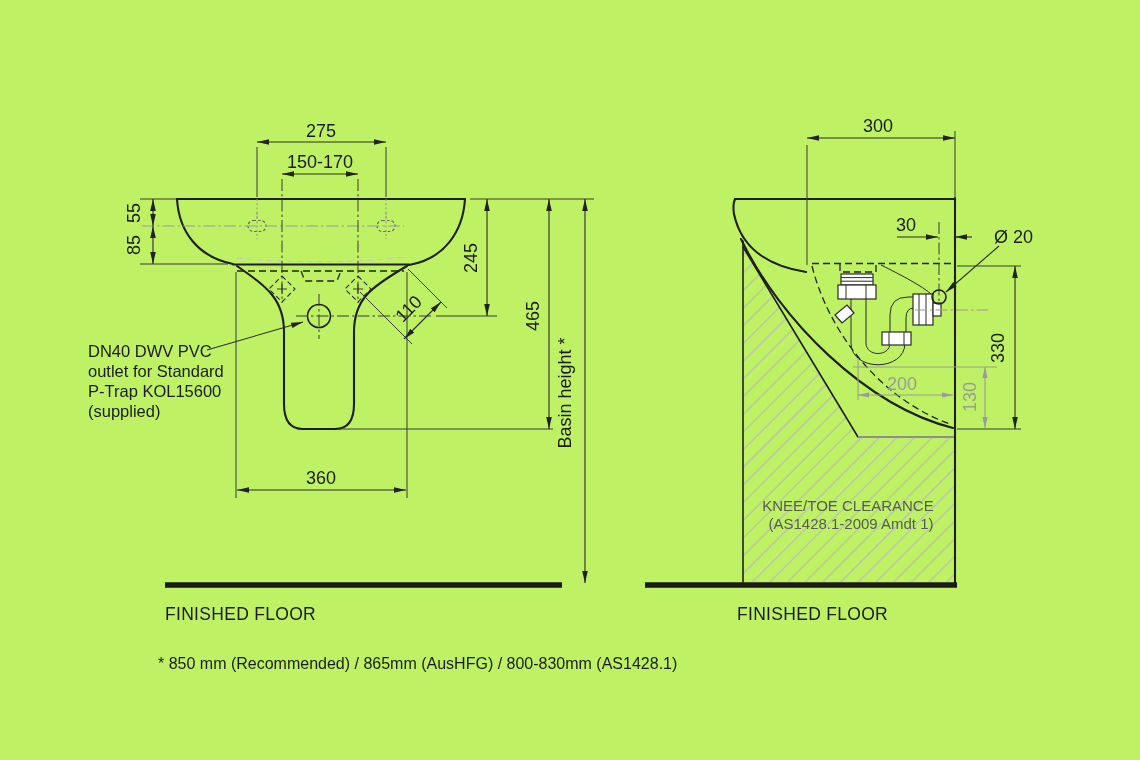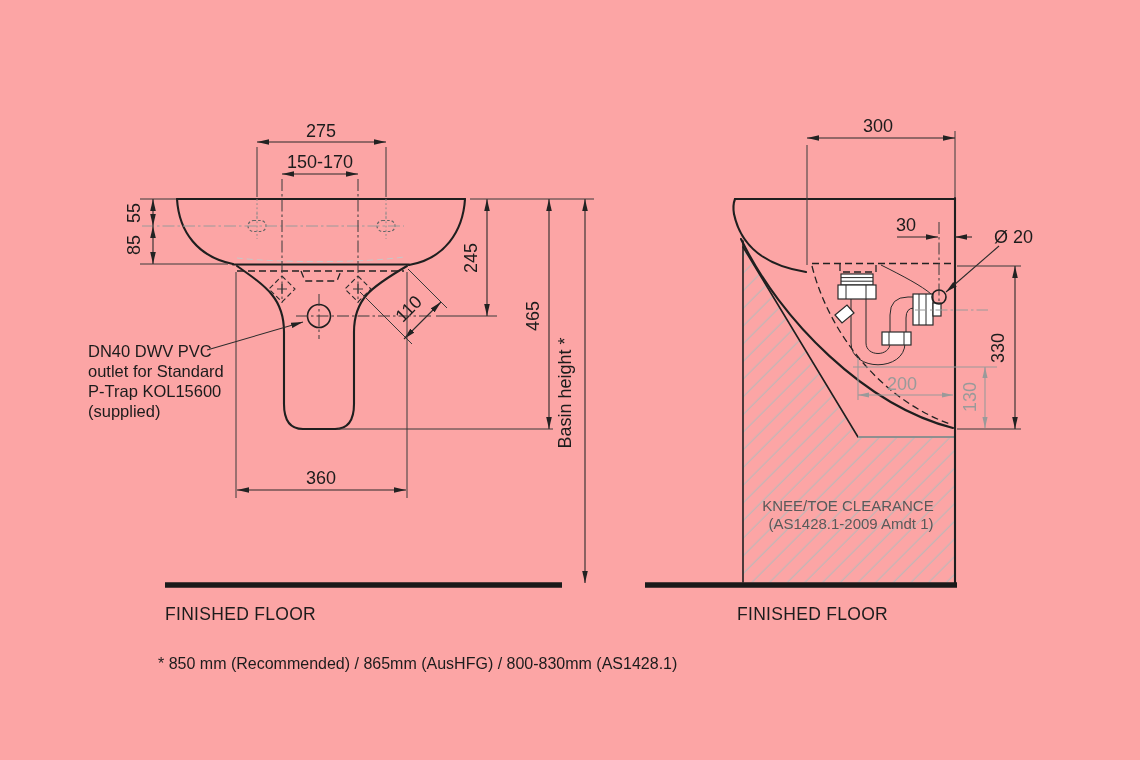--- a/index.html
+++ b/index.html
@@ -1,16 +1,16 @@
 <!DOCTYPE html>
 <html><head>
 <meta charset="utf-8">
 <style>
   html,body{margin:0;padding:0;background:#ffffff;}
-  #stage{position:relative;width:1140px;height:760px;background:#fca5a5;overflow:hidden;
+  #stage{position:relative;width:1140px;height:760px;background:#bef264;overflow:hidden;
          font-family:"Liberation Sans", sans-serif;}
   svg{display:block;}
   
   .ln     {stroke:#1f1f1f;stroke-width:2.1;fill:none;stroke-linecap:round;}
   .ln-md  {stroke:#1f1f1f;stroke-width:1.6;fill:none;stroke-linecap:round;}
   .dim    {stroke:#2b2b2b;stroke-width:1.1;fill:none;}
   .ext    {stroke:#3a3a3a;stroke-width:1;fill:none;}
   .hid    {stroke:#222222;stroke-width:1.3;fill:none;stroke-dasharray:7 4;}
   .cl     {stroke:#3a3a3a;stroke-width:1;fill:none;stroke-dasharray:12 3 2.5 3;}
   .cl-g   {stroke:#9a9a9a;stroke-width:1;fill:none;stroke-dasharray:12 3 2.5 3;}

